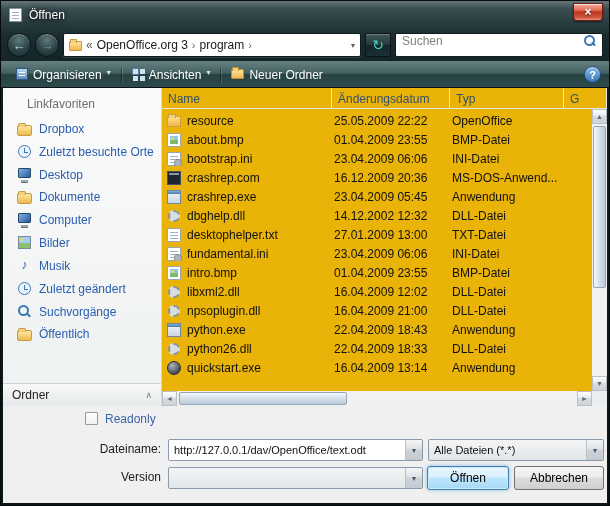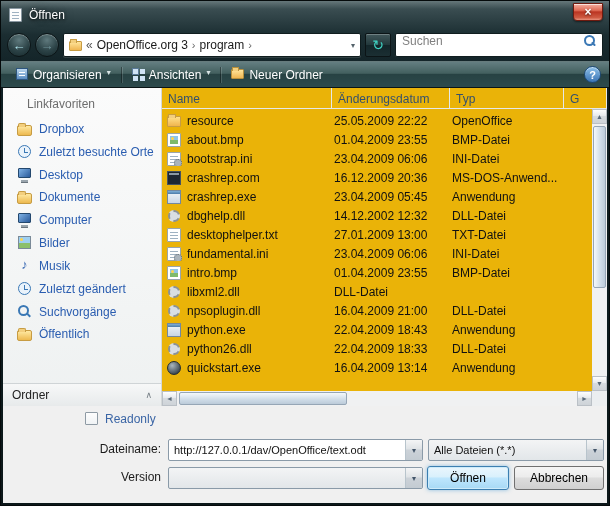--- a/index.html
+++ b/index.html
@@ -359,20 +359,21 @@
               <span>intro.bmp</span>
             </div>
             <div class="c date">01.04.2009 23:55</div>
             <div class="c type">BMP-Datei</div>
           </div>
           <div class="frow">
             <div class="c name">
               <span class="fi fi-dll"></span>
               <span>libxml2.dll</span>
             </div>
+            <div class="c date">16.04.2009 12:02</div>
             <div class="c type">DLL-Datei</div>
           </div>
           <div class="frow">
             <div class="c name">
               <span class="fi fi-dll"></span>
               <span>npsoplugin.dll</span>
             </div>
             <div class="c date">16.04.2009 21:00</div>
             <div class="c type">DLL-Datei</div>
           </div>

